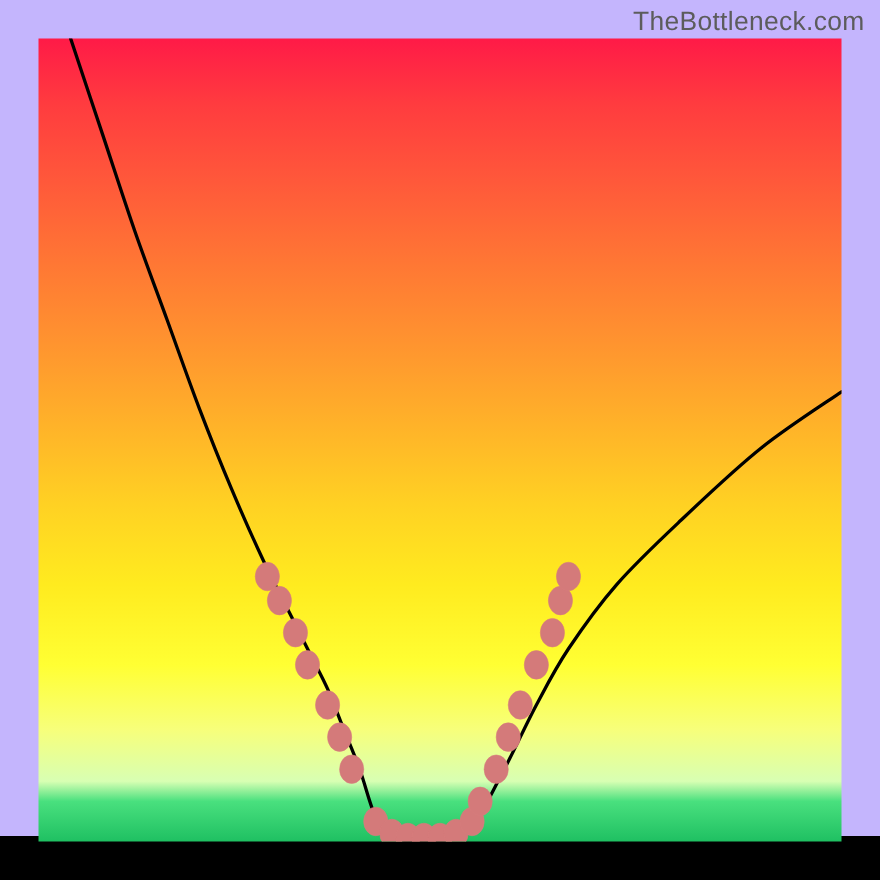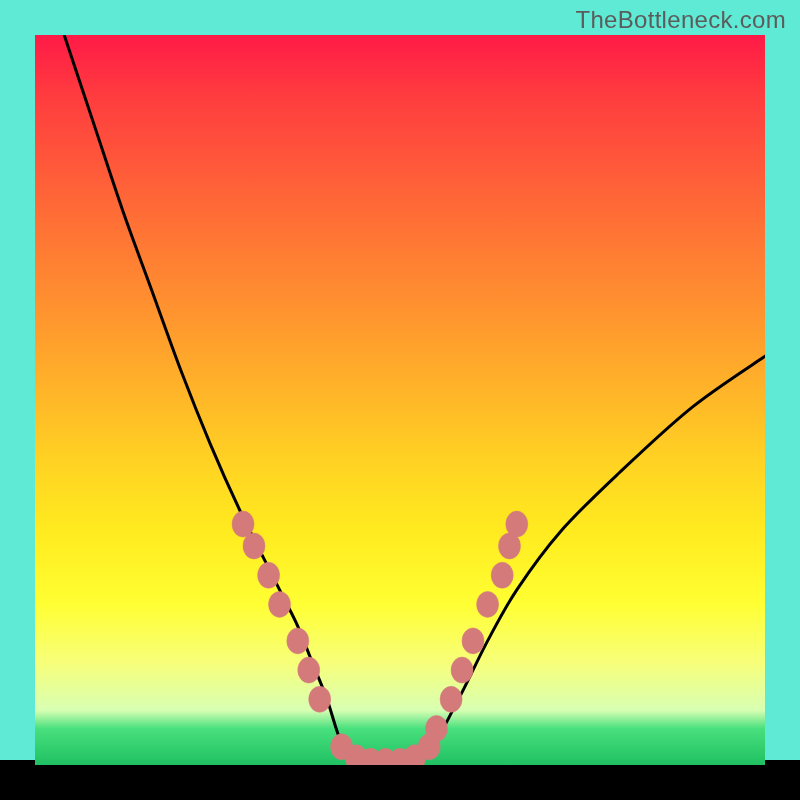--- a/index.html
+++ b/index.html
@@ -8,21 +8,21 @@
     width: 800px;
     height: 800px;
     background: #000;
     font-family: Arial, Helvetica, sans-serif;
     overflow: hidden;
   }
   .frame {
     position: relative;
     width: 800px;
     height: 760px;
-    background: #5eead4;
+    background: #c4b5fd;
   }
   .attribution {
     position: absolute;
     top: 6px;
     right: 14px;
     color: #5c5c5c;
     font-size: 24px;
     font-weight: 500;
     letter-spacing: 0.3px;
     z-index: 10;

